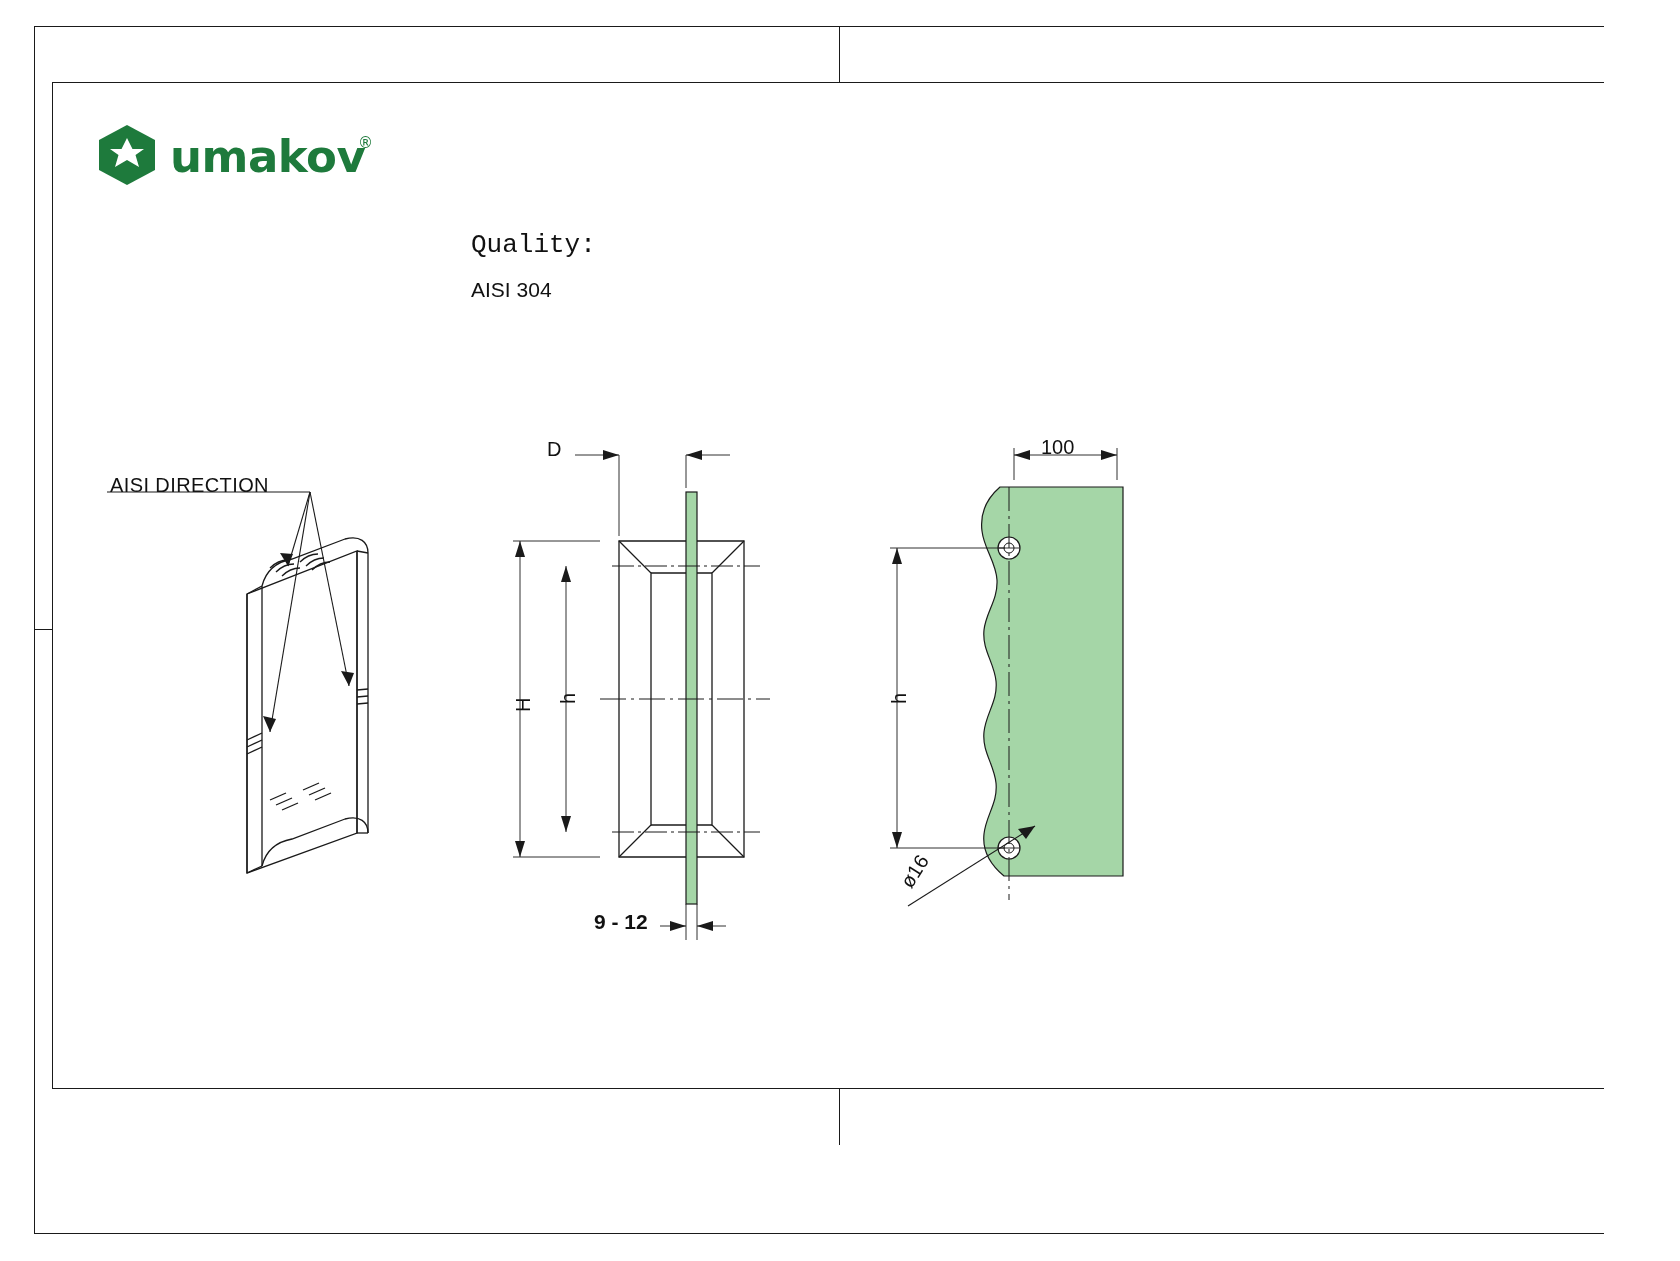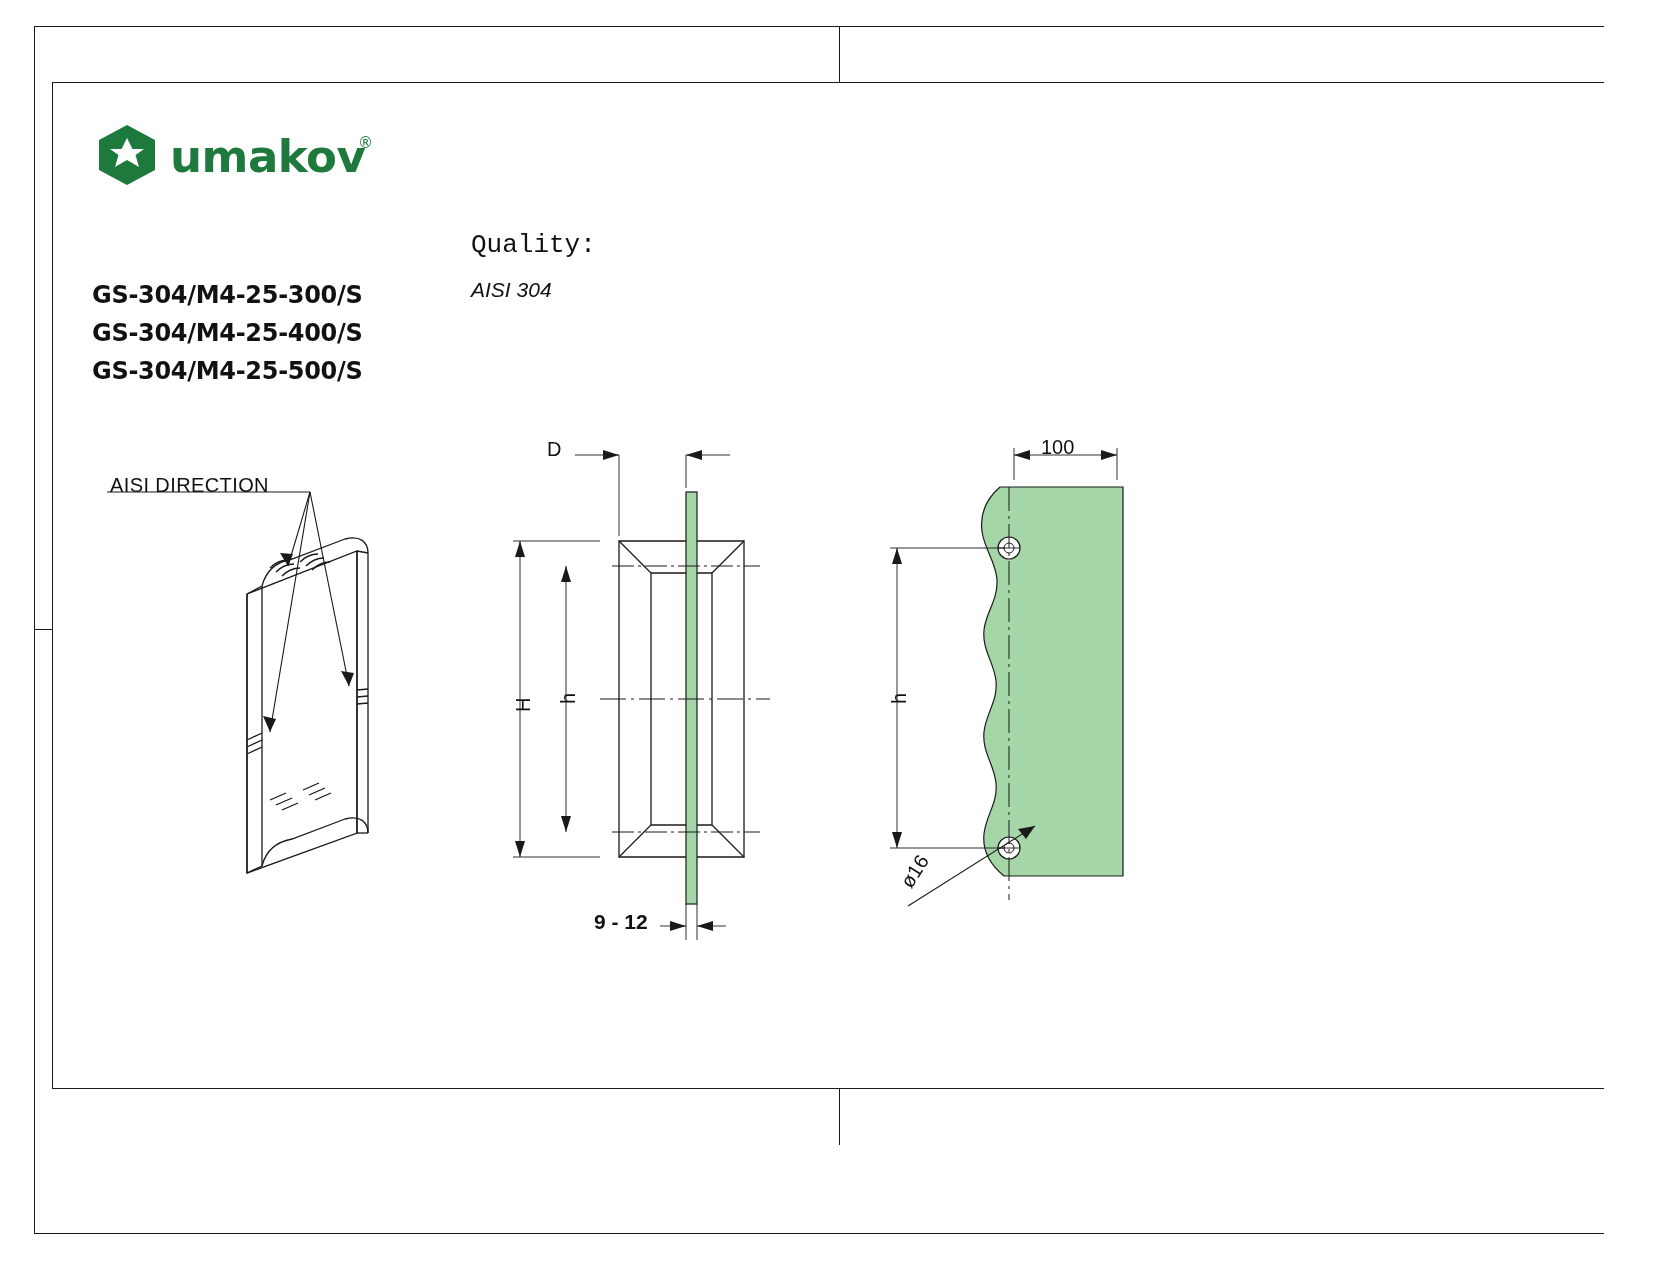--- a/index.html
+++ b/index.html
@@ -93,21 +93,20 @@
     color: #111;
     font-family: Liberation Mono, monospace;
   }
   .quality-value {
     position: absolute;
     left: 471px;
     top: 278px;
     font-size: 21px;
     color: #111;
     font-family: "Liberation Sans", sans-serif;
-    font-style: italic;
   }
   .satin-label {
     position: absolute;
     left: 110px;
     top: 474px;
     font-size: 20px;
     color: #111;
     letter-spacing: 0.4px;
     font-family: "Liberation Sans", sans-serif;
   }
@@ -145,25 +144,20 @@
 
   <div class="logo-wrap">
     <svg class="logo-mark" viewBox="0 0 62 62">
       <polygon points="31,1 59,16 59,46 31,61 3,46 3,16" fill="#1e7a3c"></polygon>
       <path d="M31 14 L36.5 25 L48 25 L39.5 31 L43 43 L31 36 L19 43 L22.5 31 L14 25 L25.5 25 Z" fill="#ffffff"></path>
     </svg>
     <div class="logo-text">umakov</div>
     <div class="logo-reg">®</div>
   </div>
 
-  <div class="codes">
-    <div>GS-304/M4-25-300/S</div>
-    <div>GS-304/M4-25-400/S</div>
-    <div>GS-304/M4-25-500/S</div>
-  </div>
 
   <div class="quality-label">Quality:</div>
   <div class="quality-value">AISI 304</div>
   <div class="satin-label">AISI DIRECTION</div>
 
   <div class="dim-text" style="left:547px; top:438px;">D</div>
   <div class="dim-text rot" style="left:512px; top:712px;">H</div>
   <div class="dim-text rot" style="left:557px; top:704px;">h</div>
   <div class="dim-text" style="left:594px; top:910px; font-weight:bold; font-size:21px;">9 - 12</div>
   <div class="dim-text" style="left:1041px; top:436px;">100</div>

